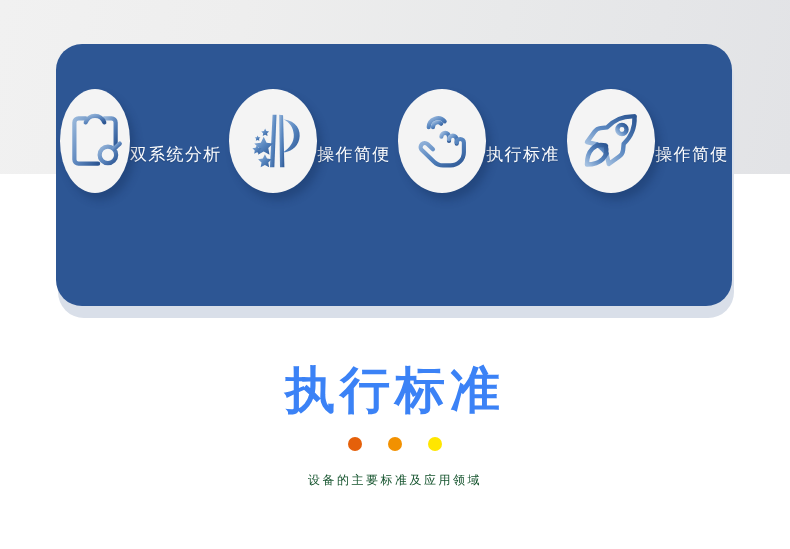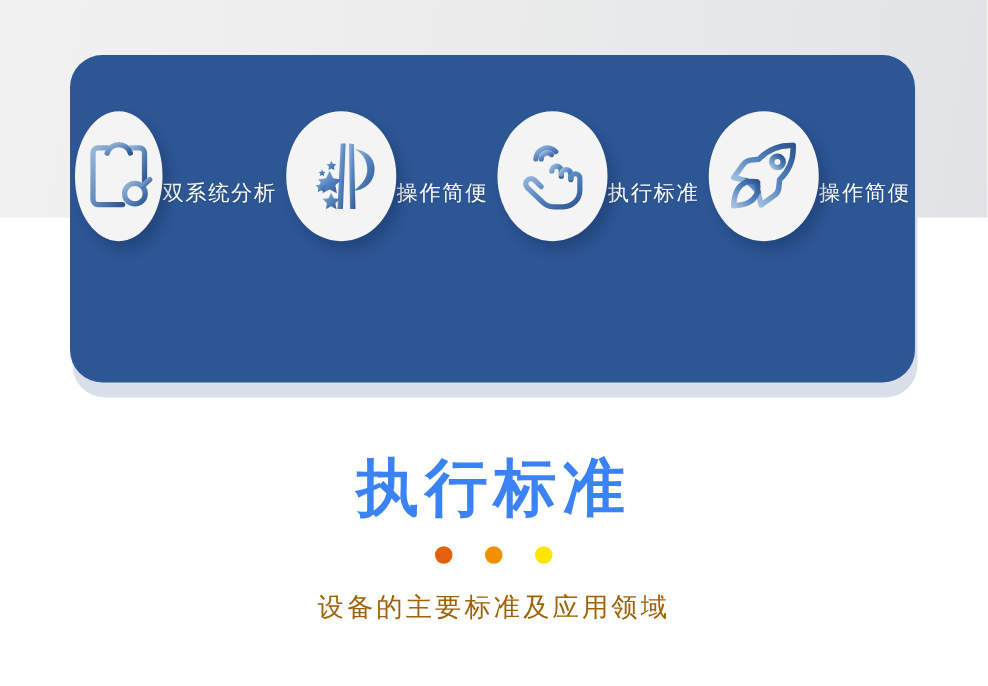--- a/index.html
+++ b/index.html
@@ -115,22 +115,22 @@
     align-items: center;
     gap: 26px;
   }
   .dot {
     width: 14px;
     height: 14px;
     border-radius: 50%;
   }
   #subtitle {
     margin-top: 20px;
-    color: #a16207;
-    font-size: 21px;
+    color: #14532d;
+    font-size: 12px;
     letter-spacing: 2.5px;
   }
 </style>
 </head>
 <body>
 
 <div id="gray-band"></div>
 
 <div id="feature-card-shadow"></div>
 

